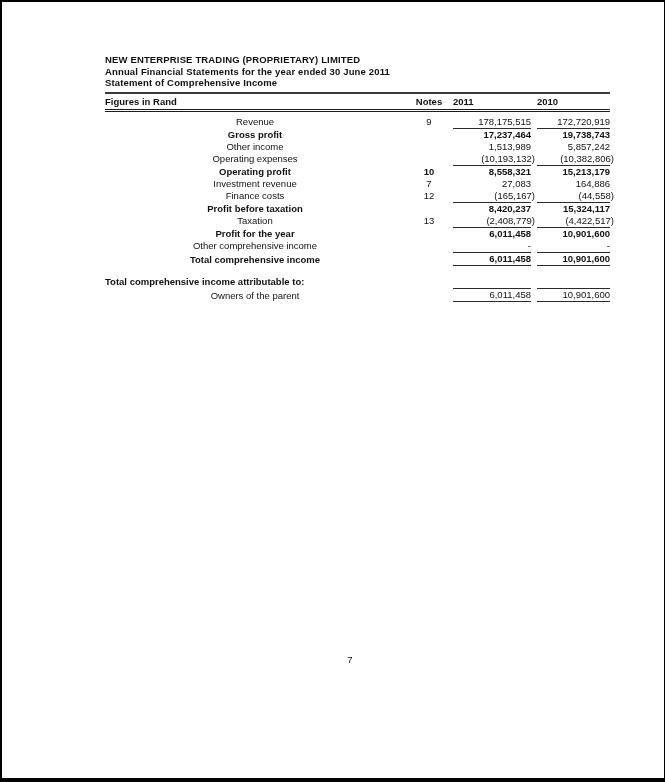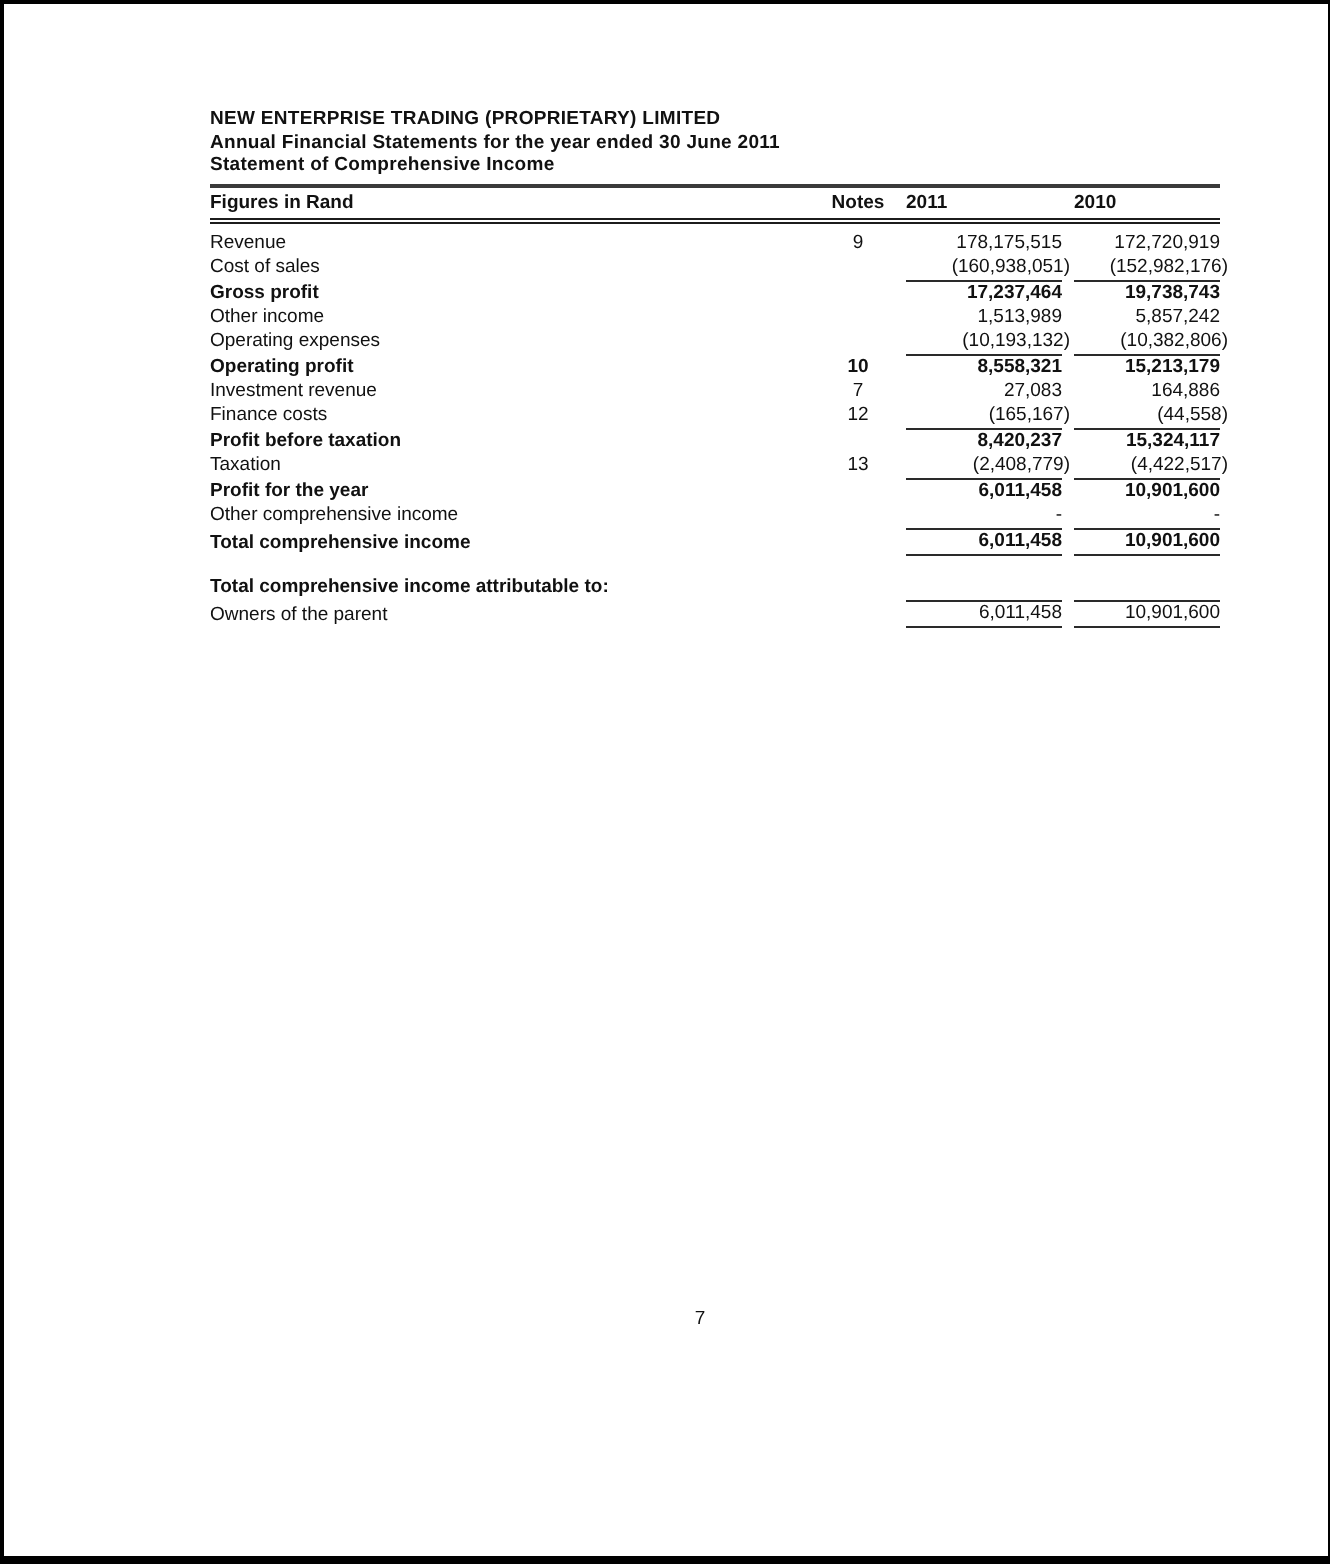--- a/index.html
+++ b/index.html
@@ -48,21 +48,21 @@
   }
   th.h-label { text-align: left; margin-top: 41px; }
   th.h-note  { text-align: center; }
   th.h-year  { text-align: left; padding-right: 14px; }
   tbody td {
     padding: 0; height: 12px; line-height: 11.5px;
     vertical-align: bottom; font-size: 9.5px;
     white-space: nowrap; overflow: visible;
   }
   tbody tr:first-child td { padding-top: 4px; }
-  td.lbl  { text-align: left; }
+  td.lbl  { text-align: center; }
   td.note { text-align: center; }
   td.num  { text-align: right; }
   tr.bold td { font-weight: bold; }
   td.rt { border-top: 1px solid #2a2a2a; }
   td.rb { border-bottom: 1px solid #2a2a2a; }
   tr.gap td { padding-top: 10px; }
   td.heading-cell { font-weight: bold; }
   .paren { display: inline-block; margin-right: -4px; }
   .footer {
     position: absolute; left: 103px; top: 652px; width: 490px;
@@ -99,27 +99,20 @@
         </tr>
       </thead>
       <tbody id="rows-body">
           <tr>
             <td class="lbl">Revenue</td>
             <td class="note">9</td>
             <td class="num"><span>178,175,515</span></td>
             <td></td>
             <td class="num"><span>172,720,919</span></td>
           </tr>
-          <tr>
-            <td class="lbl">Cost of sales</td>
-            <td class="note"></td>
-            <td class="num"><span class="paren">(160,938,051)</span></td>
-            <td></td>
-            <td class="num"><span class="paren">(152,982,176)</span></td>
-          </tr>
           <tr class="bold">
             <td class="lbl">Gross profit</td>
             <td class="note"></td>
             <td class="num rt"><span>17,237,464</span></td>
             <td></td>
             <td class="num rt"><span>19,738,743</span></td>
           </tr>
           <tr>
             <td class="lbl">Other income</td>
             <td class="note"></td>

